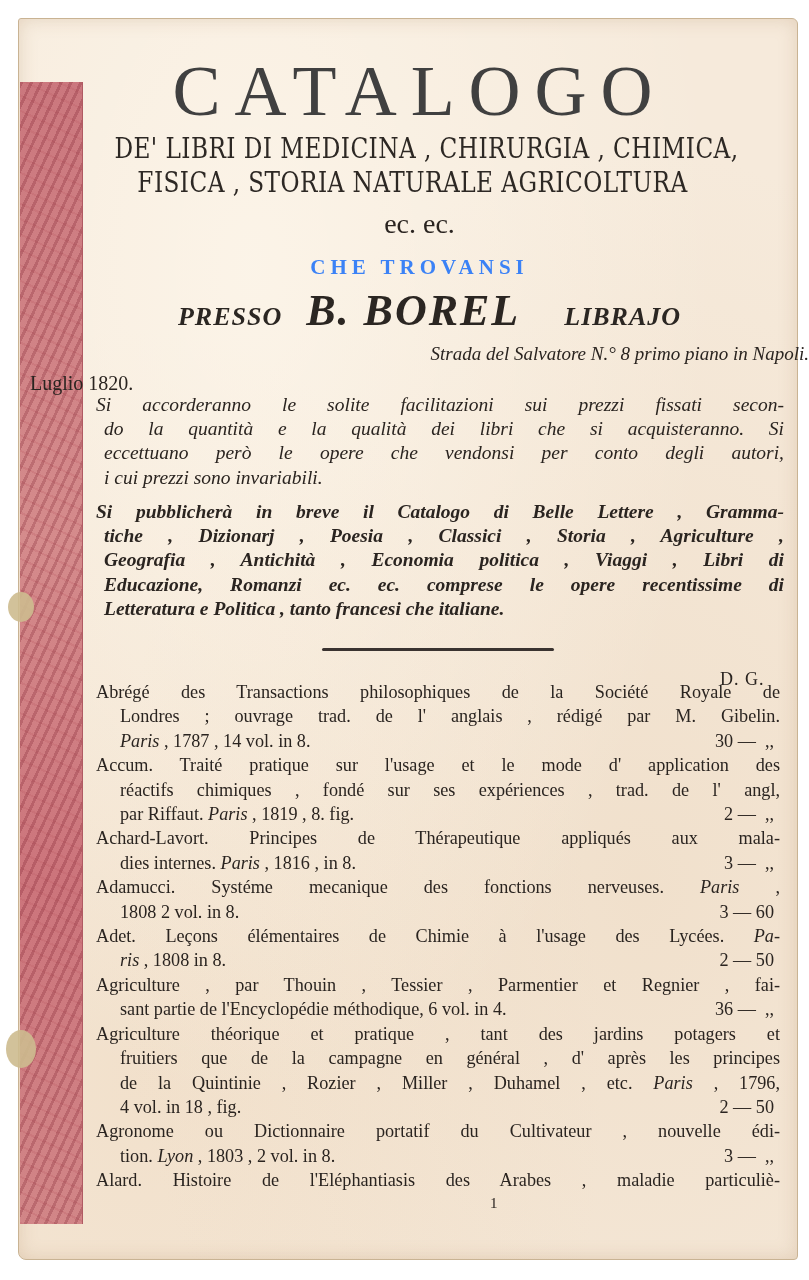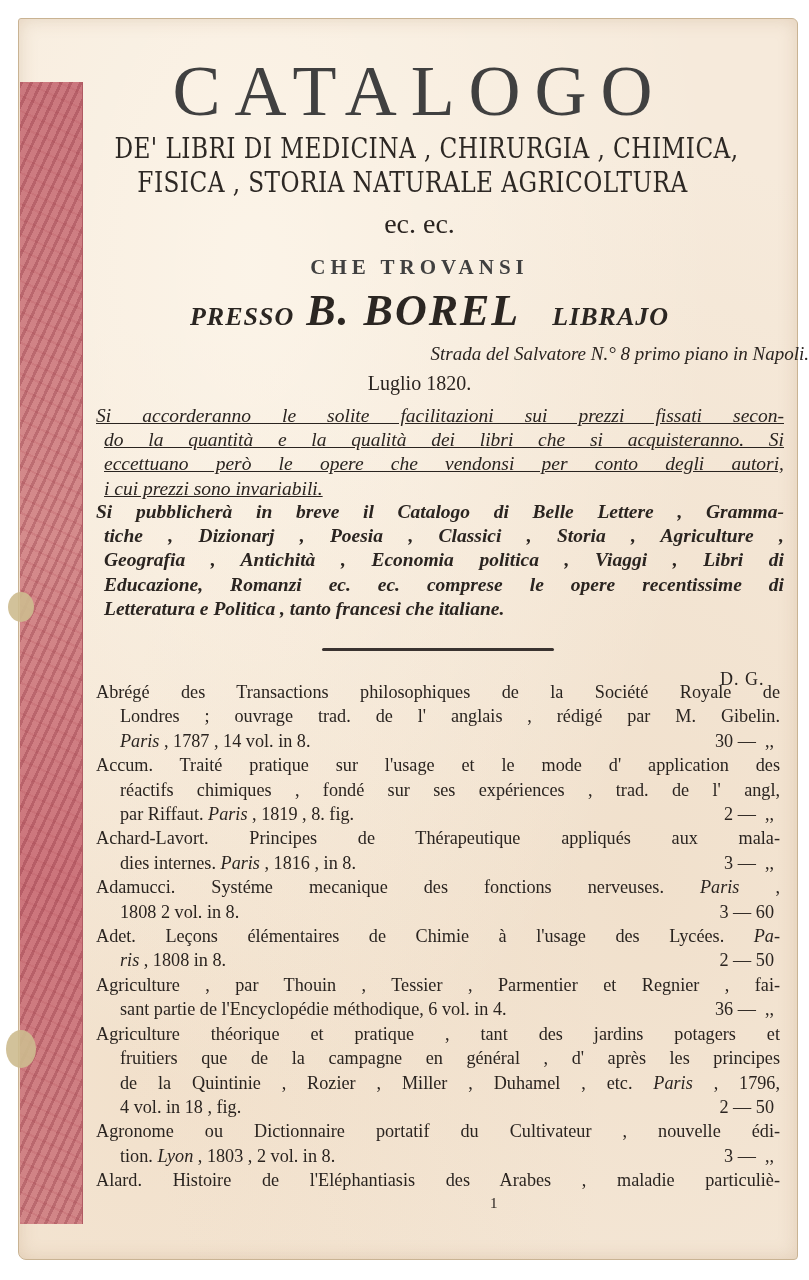--- a/index.html
+++ b/index.html
@@ -38,36 +38,36 @@
   .sub {
     position:absolute; left:0; width:809px; text-align:center;
     font-size:27px; letter-spacing:0.5px; color:#2d2824;
     font-family: "DejaVu Serif", serif; transform: scaleX(0.86); transform-origin:center;
   }
   .sub1 { top:133px; left:22px; }
   .sub2 { top:167px; left:8px; }
   .ecec { position:absolute; left:0; width:809px; text-align:center; top:208px; font-size:28px; text-indent:30px; }
   .trov {
     position:absolute; top:255px; width:809px; text-align:center; left:0;
-    font-size:21px; letter-spacing:5px; font-weight:bold; color:#404040; text-indent:30px;
+    font-size:21px; letter-spacing:5px; font-weight:bold; color:#3b82f6; text-indent:30px;
   }
   .presso {
     position:absolute; top:285px; left:0; width:809px; text-align:center; text-indent:30px;
     font-style:italic; font-weight:bold; color:#2b2622;
   }
   .presso .sm { font-size:26px; letter-spacing:1px;margin-left:20px; }
-  .presso .big { font-size:44px; letter-spacing:2px; margin:0 8px; }
+  .presso .big { font-size:44px; letter-spacing:2px; margin:0 20px; }
   .addr { position:absolute; top:343px; left:0; width:809px; text-align:right; font-style:italic; font-size:19px; text-indent:30px;}
-  .date { position:absolute; top:372px; left:0; width:809px; text-align:center; font-size:20px; text-indent:30px;}
+  .date { position:absolute; top:372px; left:0; width:809px; font-size:20px; text-indent:30px;}
 
   .notice { position:absolute; left:104px; width:680px; font-style:italic; font-size:19.5px; line-height:24.2px; }
   .notice .ln { white-space:nowrap; text-align:justify; text-align-last:justify; }
   .notice .ln.last { text-align-last:left; }
   .notice .ln.first { margin-left:-8px; width:688px; }
-  .n1 { top:404px;text-decoration:underline; }
+  .n1 { top:393px; }
   .n2 { top:500px;font-weight:bold; }
 
   .rule { position:absolute; top:648px; left:322px; width:232px; height:3px; background:#3a3330; border-radius:2px; }
   .dg { position:absolute; top:656px; left:720px; font-size:18px; letter-spacing:1px;margin-top:13px; }
 
   .entries { position:absolute; left:96px; top:680px; width:684px; font-size:18.2px; line-height:24.4px; }
   .entry .ln { white-space:nowrap; }
   .entry .ln.first { text-align:justify; text-align-last:justify; }
   .entry .ln.cont { padding-left:24px; text-align:justify; text-align-last:justify; }
   .entry .ln.end { padding-left:24px; display:flex; justify-content:space-between; }

